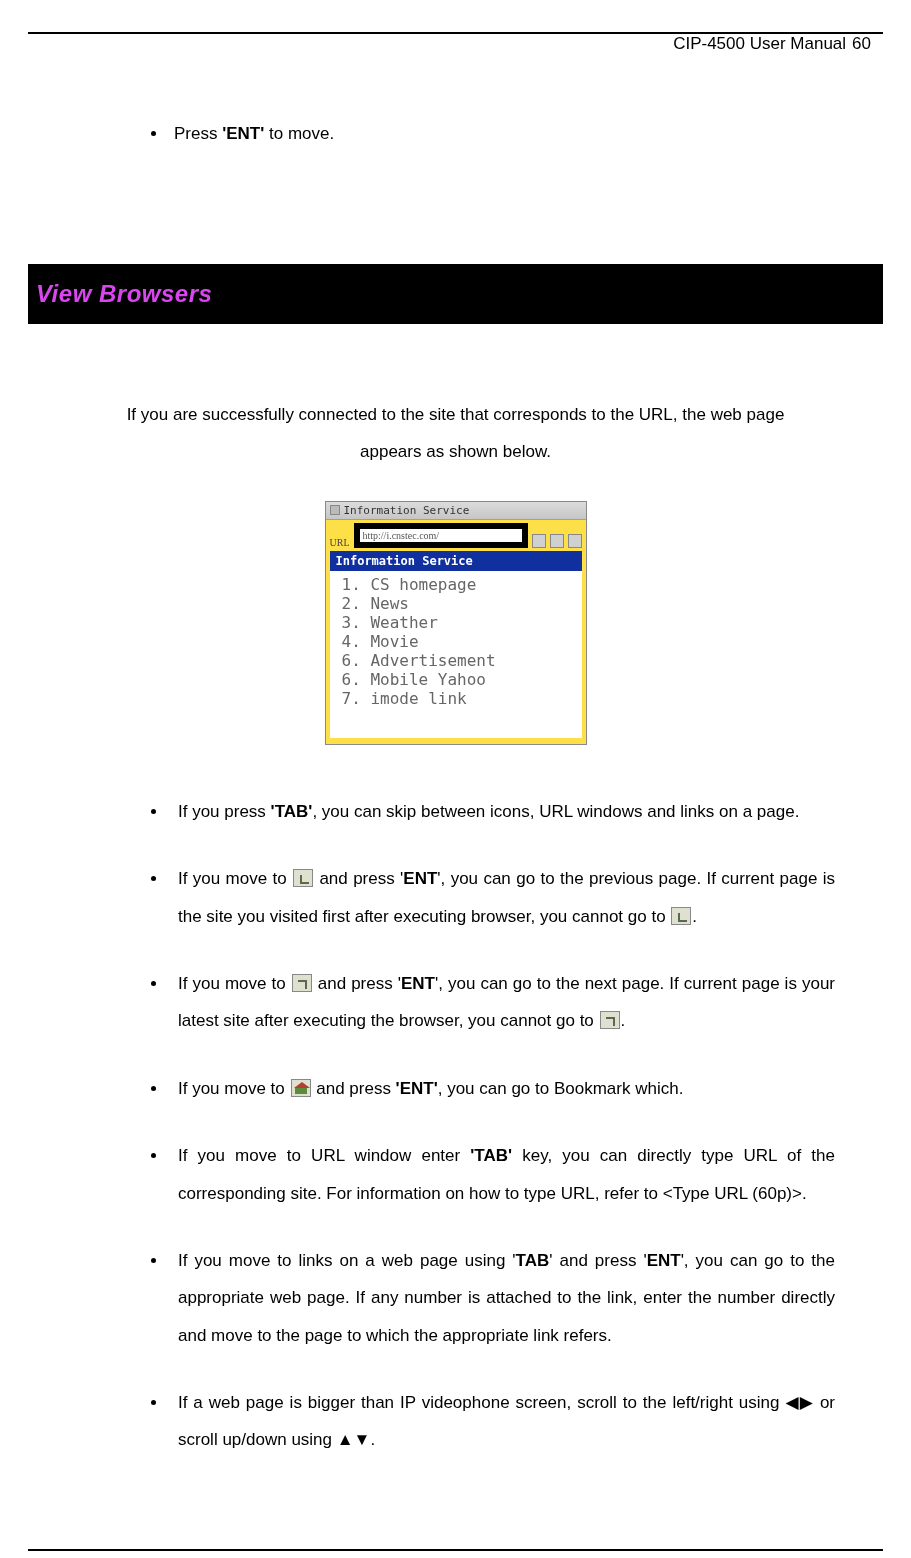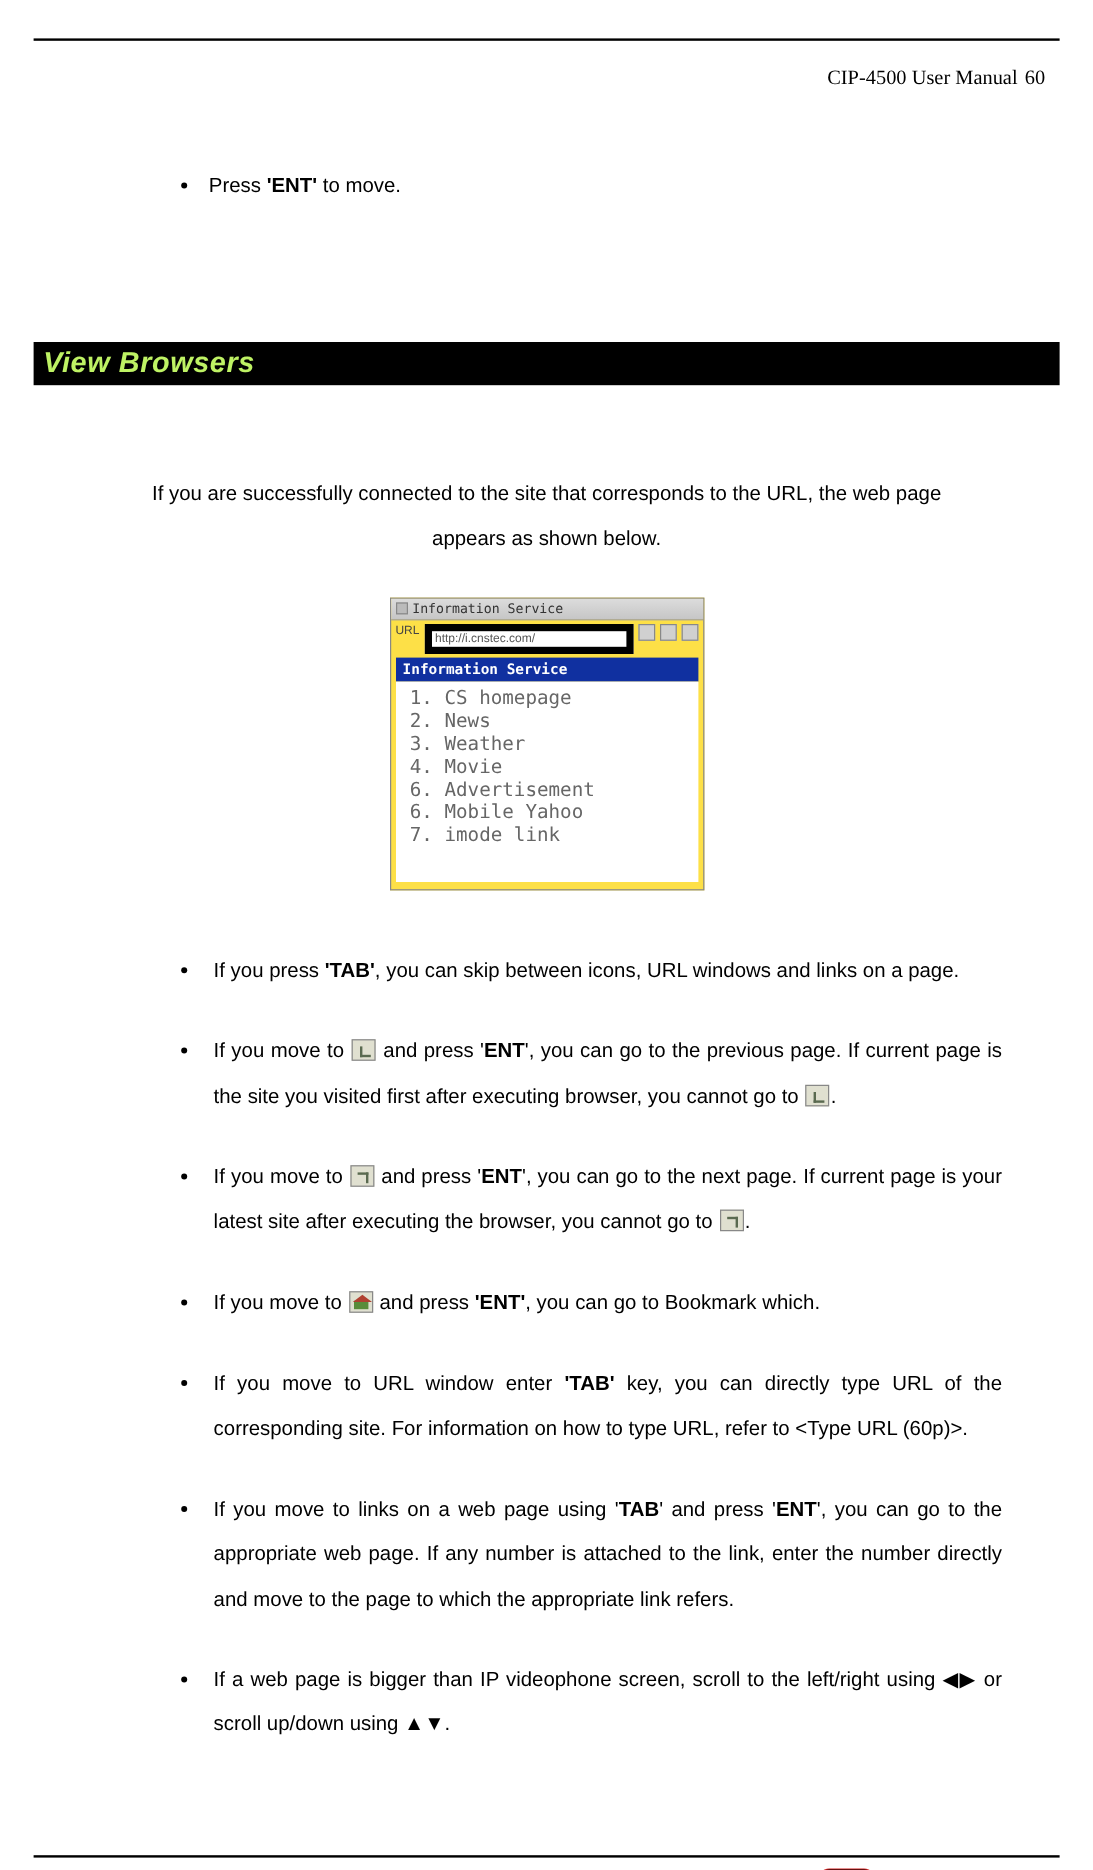--- a/index.html
+++ b/index.html
@@ -9,39 +9,38 @@
       color: #000;
       background: #fff;
       width: 911px;
       margin: 0 auto;
       padding: 0 28px;
     }
     .header-line { border-top: 2px solid #000; margin-top: 32px; }
     .header-row {
       display: flex;
       justify-content: flex-end;
-      padding: 21px 12px 0 0;
+      padding: 0 12px 0 0;
       font-size: 17px;
-      font-family: Liberation Serif, serif;
     }
     .header-title { }
     .header-pagenum { margin-left: 6px; }
     .ul-top {
       list-style: disc;
       margin: 70px 0 0 140px;
       padding: 0;
     }
     .ul-top li { padding-left: 6px; }
     .section-bar {
       background: #000;
-      color: #bef264;
+      color: #d946ef;
       font-style: italic;
       font-weight: bold;
       font-size: 24px;
-      padding: 4px 8px;
+      padding: 16px 8px;
       margin-top: 120px;
       letter-spacing: 0.5px;
     }
     .intro {
       text-align: center;
       margin: 72px 80px 0 80px;
       line-height: 2.2;
     }
     .figure {
       width: 262px;
@@ -60,24 +59,24 @@
       font-family: monospace;
       color: #333;
       padding: 2px 4px;
     }
     .fig-titlebar .ico {
       width: 10px; height: 10px; background:#bbb; border:1px solid #888;
     }
     .fig-urlrow {
       display: flex;
       gap: 4px;
-      align-items: flex-start;
+      align-items: flex-end;
       padding: 3px 4px;
       font-size: 10px;
-      font-family: Liberation Sans, sans-serif;
+      font-family: Liberation Serif, serif;
     }
     .fig-urlrow .lbl { color:#444; }
     .fig-urlrow .fld {
       flex: 1;
       background: #fff;
       border: 6px solid #000000;
       padding: 1px 3px;
       font-size: 10px;
       color:#555;
     }

